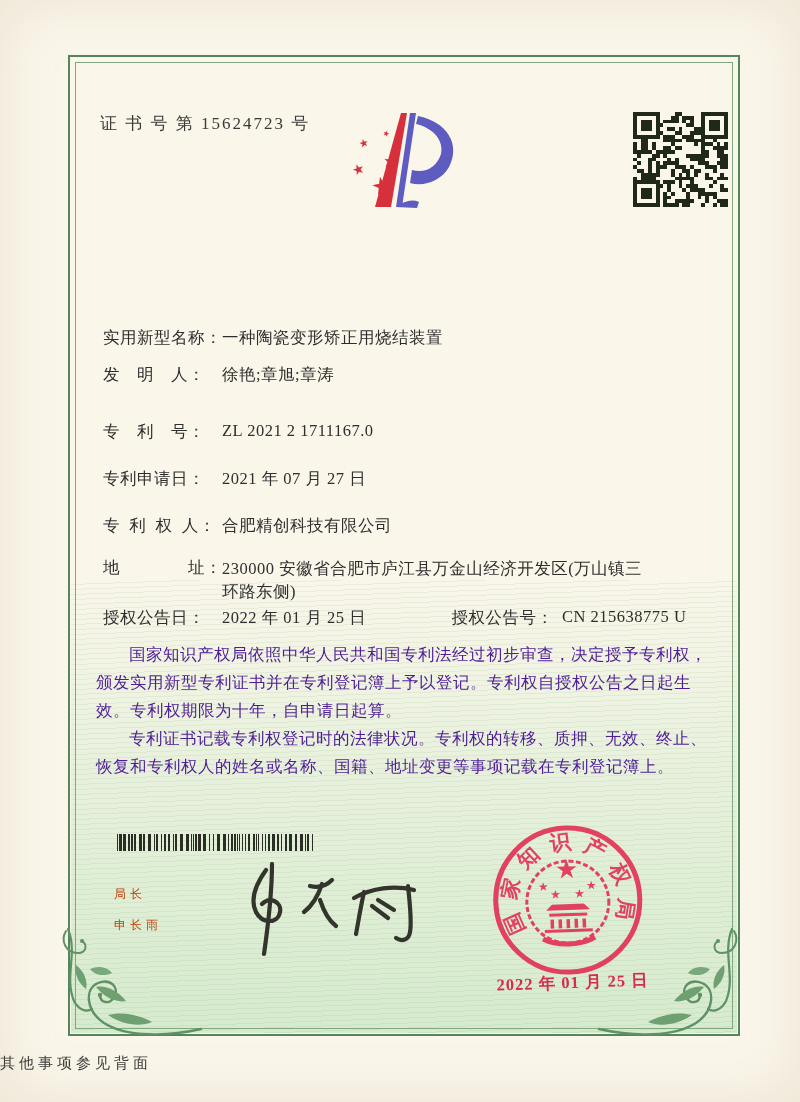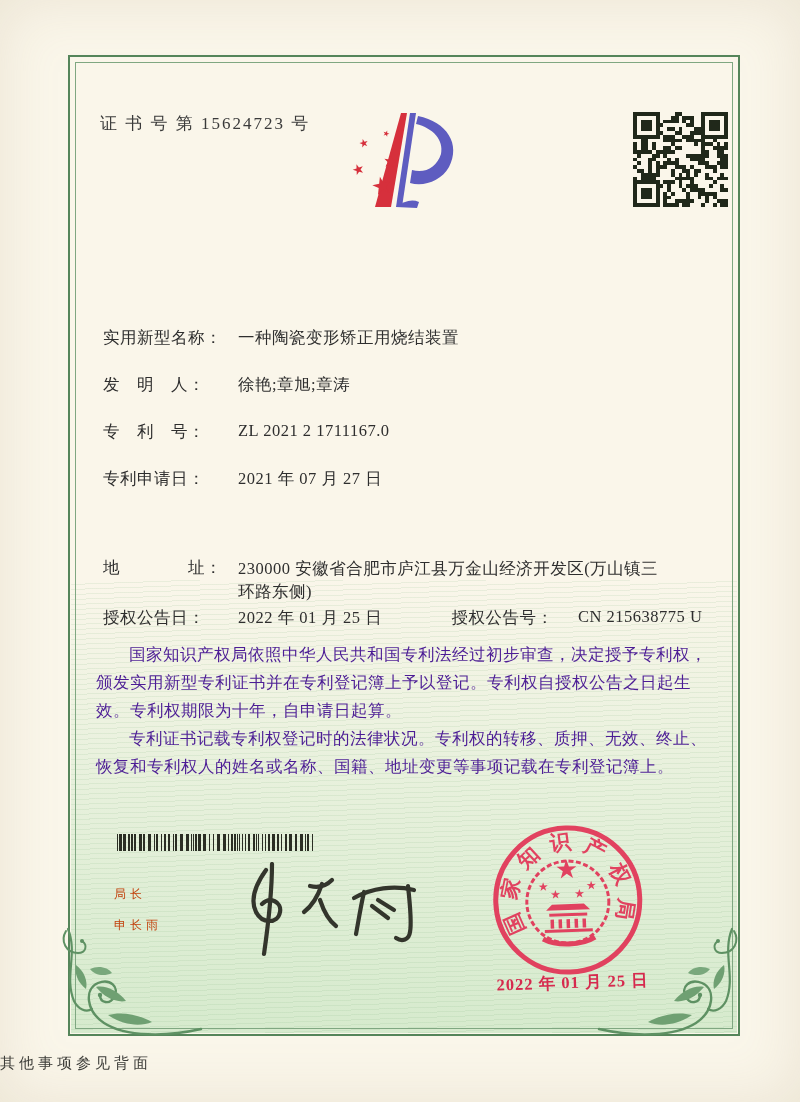--- a/index.html
+++ b/index.html
@@ -12,21 +12,21 @@
           linear-gradient(180deg, rgba(220,238,214,0) 0%, rgba(219,237,211,.55) 40%, rgba(210,233,202,.9) 100%);}
   .frame-outer{position:absolute;left:68px;top:55px;right:60px;bottom:66px;border:2.5px solid #55855a;}
   .frame-inner{position:absolute;left:75px;top:62px;right:67px;bottom:73px;border:1px solid #7fa781;}
   .cert-no{position:absolute;left:100px;top:112px;font-size:17px;letter-spacing:2px;color:#3a3a3a;}
   .logo{position:absolute;left:344px;top:110px;}
   .qr{position:absolute;left:633px;top:112px;}
   .title{position:absolute;left:68px;right:60px;top:226px;margin:0;text-align:center;
          font-size:43px;font-weight:bold;letter-spacing:10px;color:#1a1a1a;}
   .frow{position:absolute;left:103px;right:80px;font-size:16.5px;letter-spacing:.5px;color:#2e2e2e;}
   .flabel{display:inline-block;width:119px;vertical-align:top;white-space:pre;}
-  .fvalue{display:inline-block;vertical-align:top;margin-left:16px;}
+  .fvalue{display:inline-block;vertical-align:top;}
   .addr .fvalue{width:425px;line-height:23px;}
   .pair2{position:absolute;left:340px;top:0;text-align:center;}
   .paras{position:absolute;left:96px;top:641px;width:618px;font-size:16.5px;line-height:28px;
          letter-spacing:.5px;color:#4c1d95;}
   .paras p{margin:0;text-indent:2em;}
   .barcode{position:absolute;left:117px;top:834px;}
   .officer{position:absolute;left:114px;top:886px;font-size:12px;letter-spacing:4px;color:#c2410c;}
   .officer div{margin-bottom:14px;}
   .signature{position:absolute;left:226px;top:862px;}
   .sig-stroke{fill:none;stroke:#33352c;stroke-width:4.2;stroke-linecap:round;stroke-linejoin:round;}
@@ -418,28 +418,31 @@
         <rect x="21" y="24" width="1" height="1"></rect>
         <rect x="23" y="24" width="1" height="1"></rect>
         <rect x="24" y="24" width="1" height="1"></rect>
       </g>
   </svg>
 
 
   <div class="frow" style="top:327px">
     <span class="flabel">实用新型名称：</span><span class="fvalue">一种陶瓷变形矫正用烧结装置</span>
   </div>
-  <div class="frow" style="top:374px">
+  <div class="frow" style="top:364px">
     <span class="flabel">发　明　人：</span><span class="fvalue">徐艳;章旭;章涛</span>
   </div>
   <div class="frow" style="top:421px">
     <span class="flabel">专　利　号：</span><span class="fvalue">ZL 2021 2 1711167.0</span>
   </div>
   <div class="frow" style="top:468px">
     <span class="flabel">专利申请日：</span><span class="fvalue">2021 年 07 月 27 日</span>
+  </div>
+  <div class="frow" style="top:515px">
+    <span class="flabel">专  利  权  人：</span><span class="fvalue">合肥精创科技有限公司</span>
   </div>
   <div class="frow addr" style="top:557px">
     <span class="flabel">地　　　　址：</span><span class="fvalue">230000 安徽省合肥市庐江县万金山经济开发区(万山镇三环路东侧)</span>
   </div>
   <div class="frow" style="top:607px">
     <span class="flabel">授权公告日：</span><span class="fvalue">2022 年 01 月 25 日</span>
     <span class="pair2"><span class="flabel">授权公告号：</span><span class="fvalue">CN 215638775 U</span></span>
   </div>
 
   <div class="paras">

